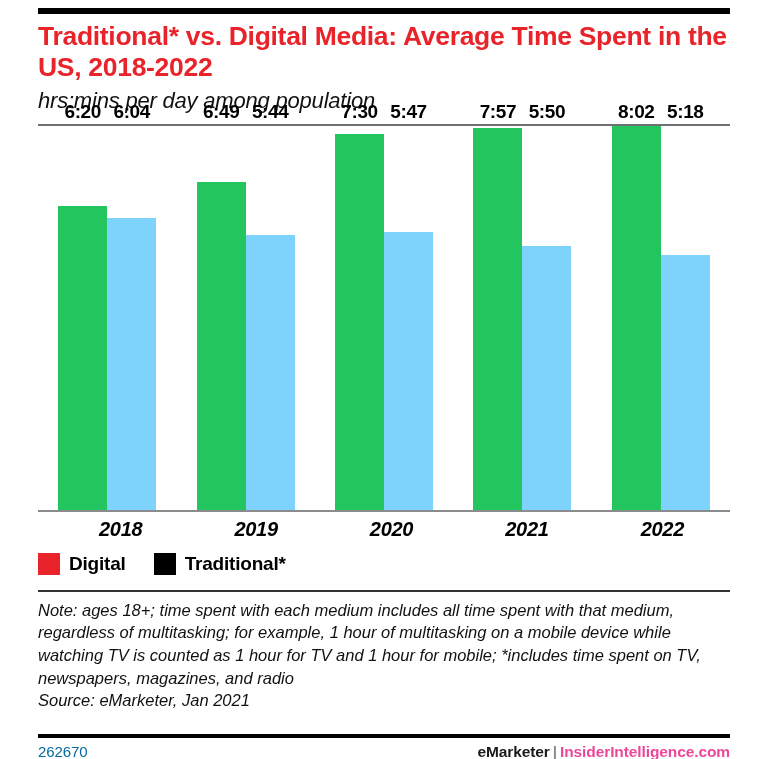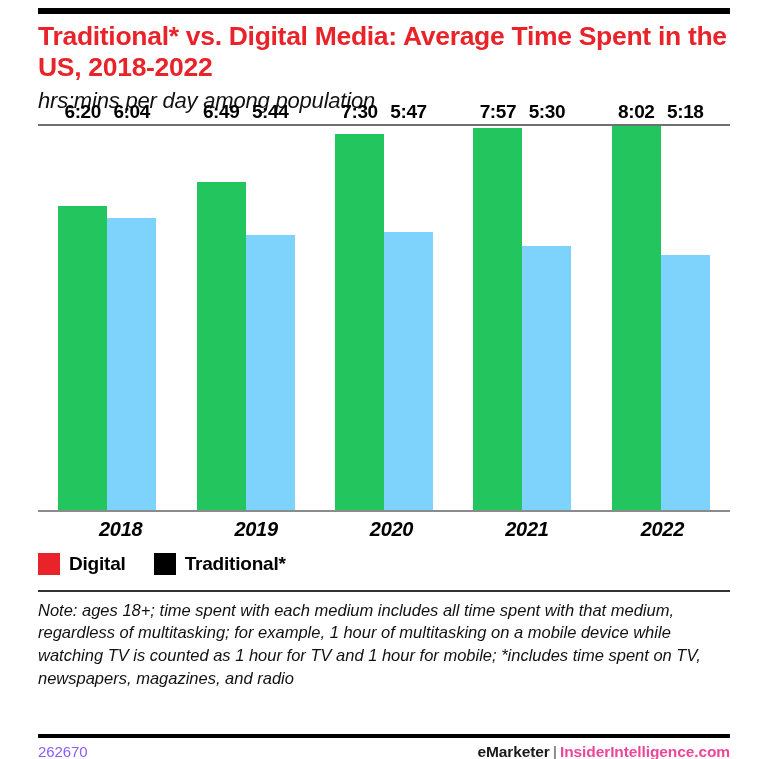--- a/index.html
+++ b/index.html
@@ -183,21 +183,21 @@
   }
   .footer-row {
     display: flex;
     align-items: baseline;
     justify-content: space-between;
     margin-top: 5px;
   }
   .footer-id {
     font-size: 15px;
     letter-spacing: -0.1px;
-    color: #8b5cf6;
+    color: #0369a1;
   }
   .footer-brand {
     font-size: 15.5px;
     font-weight: bold;
     letter-spacing: -0.1px;
   }
   .brand-em { color: #1a1a1a; }
   .brand-sep { color: #8a8b8d; padding: 0 3px; }
   .brand-ii { color: #ec4899; }
 </style>
@@ -252,21 +252,21 @@
           </div>
         </div>
         <div class="group">
           <div class="bar-wrap">
             <div class="bar digital" style="height: 382px;">
               <div class="bar-label">7:57</div>
             </div>
           </div>
           <div class="bar-wrap">
             <div class="bar traditional" style="height: 264px;">
-              <div class="bar-label">5:30</div>
+              <div class="bar-label">5:50</div>
             </div>
           </div>
         </div>
         <div class="group">
           <div class="bar-wrap">
             <div class="bar digital" style="height: 386px;">
               <div class="bar-label">8:02</div>
             </div>
           </div>
           <div class="bar-wrap">
@@ -293,20 +293,21 @@
       </div>
       <div class="legend-item">
         <span class="swatch traditional"></span>
         <span class="legend-label">Traditional*</span>
       </div>
     </div>
 
   <div class="rule-note"></div>
 
   <div class="note">Note: ages 18+; time spent with each medium includes all time spent with that medium, regardless of multitasking; for example, 1 hour of multitasking on a mobile device while watching TV is counted as 1 hour for TV and 1 hour for mobile; *includes time spent on TV, newspapers, magazines, and radio</div>
+  <div class="source">Source: eMarketer, Jan 2021</div>
 
   <div class="footer">
     <div class="rule-footer"></div>
     <div class="footer-row">
       <span class="footer-id">262670</span>
       <span class="footer-brand">
         <span class="brand-em">eMarketer</span><span class="brand-sep">|</span><span class="brand-ii">InsiderIntelligence.com</span>
       </span>
     </div>
   </div>

